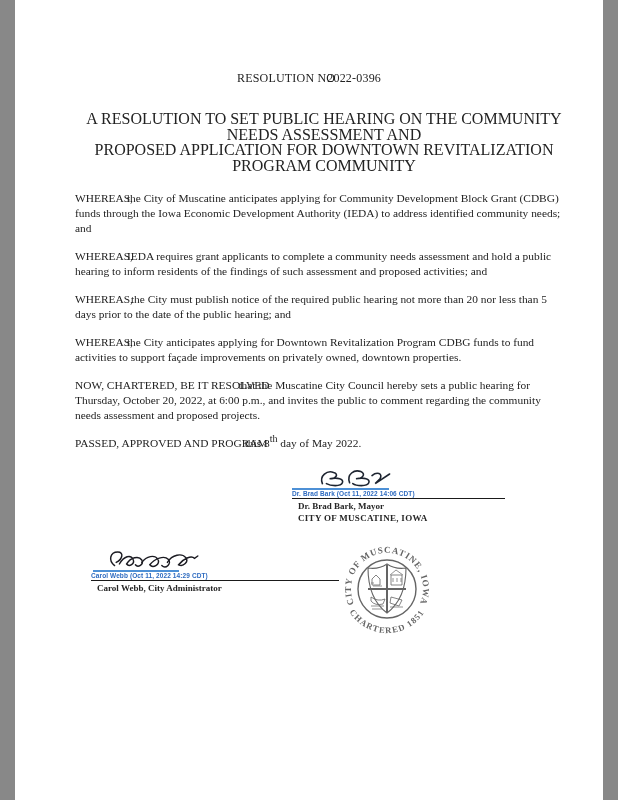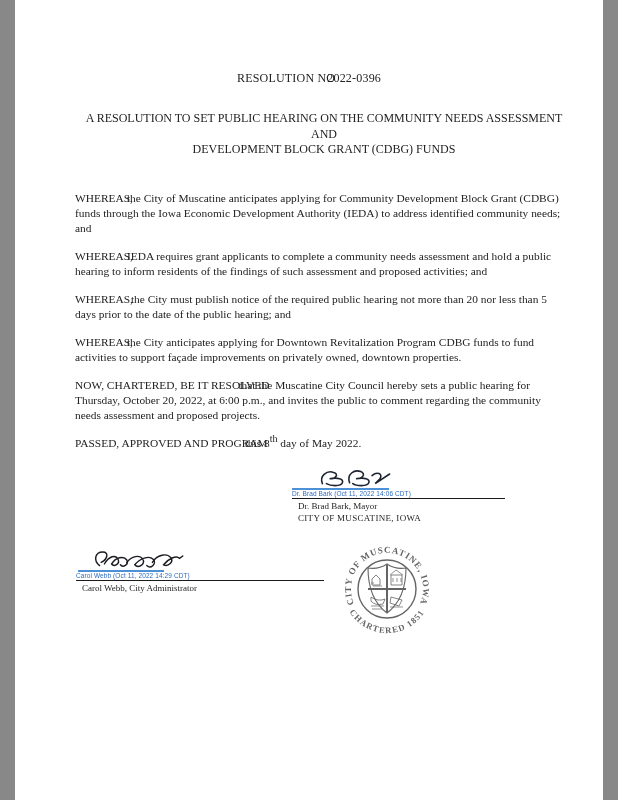--- a/index.html
+++ b/index.html
@@ -15,37 +15,37 @@
   
   .title{
     position:absolute;top:71px;left:0;width:100%;
     text-align:center;font-size:12px;letter-spacing:.2px;
     white-space:nowrap;
   }
   .title .num{margin-left:-8px;}
   
   .heading{
     position:absolute;top:111px;left:59px;width:500px;
-    text-align:center;font-size:12px;line-height:15.5px;
+    text-align:center;font-size:16px;line-height:15.5px;
   }
   
   .body-text{
     position:absolute;top:191px;left:60px;width:490px;
     font-size:11.4px;line-height:15px;text-align:left;
   }
   .para{margin:0 0 13px 0;}
   .fill.ov6{margin-left:-6px;}
   .fill.ov2{margin-left:-2px;}
   .fill.ov30{margin-left:-31px;}
   .fill.ov22{margin-left:-23px;}
   sup{font-size:10px;vertical-align:super;line-height:0;}
   
-  .sig-block{position:absolute;font-size:9px;line-height:11px;}
+  .sig-block{position:absolute;font-size:9px;line-height:11px;font-weight:bold;}
   .sig-mayor{top:466px;left:277px;width:230px;}
-  .sig-admin{top:548px;left:61px;width:260px;}
+  .sig-admin{top:548px;left:76px;width:260px;}
   .scribble{display:block;}
   .scribble-mayor{margin-left:24px;}
   .scribble-admin{margin-left:14px;}
   .blue-rule{height:2px;background:#4d90d6;margin-top:-2px;}
   .blue-rule.mayor{width:97px;}
   .blue-rule.admin{width:86px;margin-left:2px;}
   .stamp-text{
     font-family:"Liberation Sans", sans-serif;
     font-size:6.5px;line-height:7px;color:#2e6bc0;
     letter-spacing:.1px;margin-top:0px;white-space:nowrap;
@@ -62,21 +62,21 @@
 <body>
 
 <div class="page">
 
   <div class="title">
     <span>RESOLUTION NO</span><span class="num">2022-0396</span>
   </div>
 
   <div class="heading">
     <div>A RESOLUTION TO SET PUBLIC HEARING ON THE COMMUNITY NEEDS ASSESSMENT AND</div>
-    <div>DEVELOPMENT BLOCK GRANT (CDBG) FUNDS</div>
+    <div>PROPOSED APPLICATION FOR DOWNTOWN REVITALIZATION PROGRAM COMMUNITY</div>
   </div>
 
   <div class="body-text">
     <p class="para"><span class="label">WHEREAS,</span><span class="fill ov6">the City of Muscatine anticipates applying for Community Development Block Grant (CDBG) funds through the Iowa Economic Development Authority (IEDA) to address identified community needs; and</span></p>
     <p class="para"><span class="label">WHEREAS,</span><span class="fill ov6">IEDA requires grant applicants to complete a community needs assessment and hold a public hearing to inform residents of the findings of such assessment and proposed activities; and</span></p>
     <p class="para"><span class="label">WHEREAS,</span><span class="fill ov2">the City must publish notice of the required public hearing not more than 20 nor less than 5 days prior to the date of the public hearing; and</span></p>
     <p class="para"><span class="label">WHEREAS,</span><span class="fill ov6">the City anticipates applying for Downtown Revitalization Program CDBG funds to fund activities to support façade improvements on privately owned, downtown properties.</span></p>
     <p class="para"><span class="label">NOW, CHARTERED, BE IT RESOLVED</span><span class="fill ov30">that the Muscatine City Council hereby sets a public hearing for Thursday, October 20, 2022, at 6:00 p.m., and invites the public to comment regarding the community needs assessment and proposed projects.</span></p>
     <p class="para"><span class="label">PASSED, APPROVED AND PROGRAM</span><span class="fill ov22"><span>this 8</span><sup>th</sup><span> day of May 2022.</span></span></p>
   </div>

